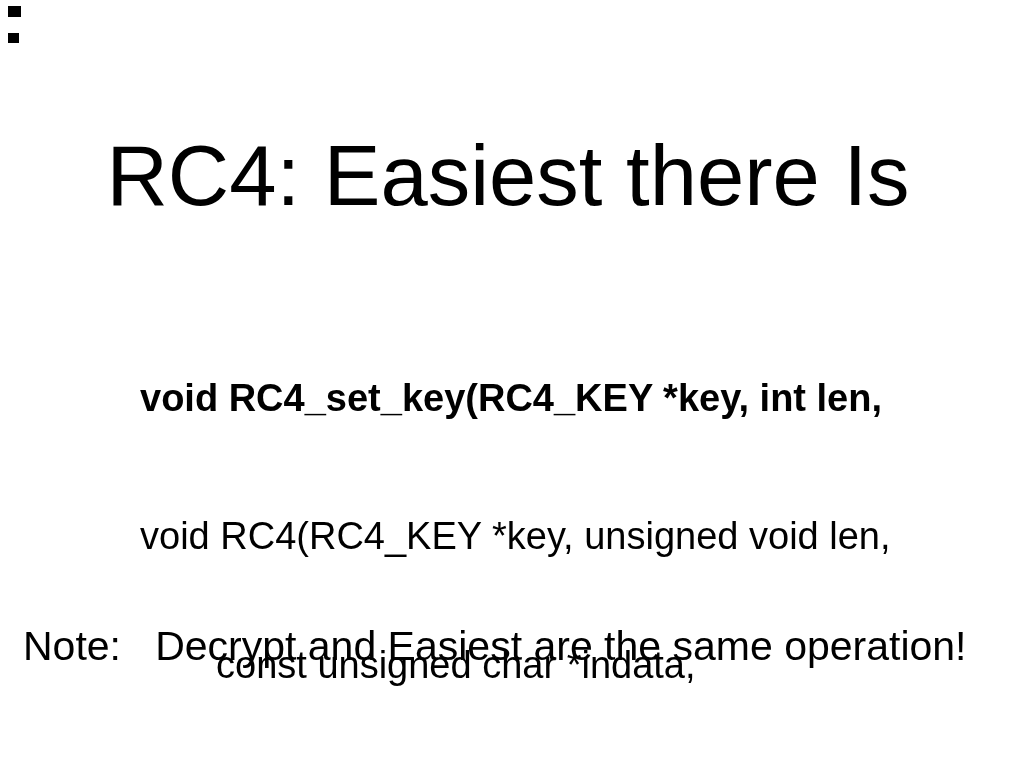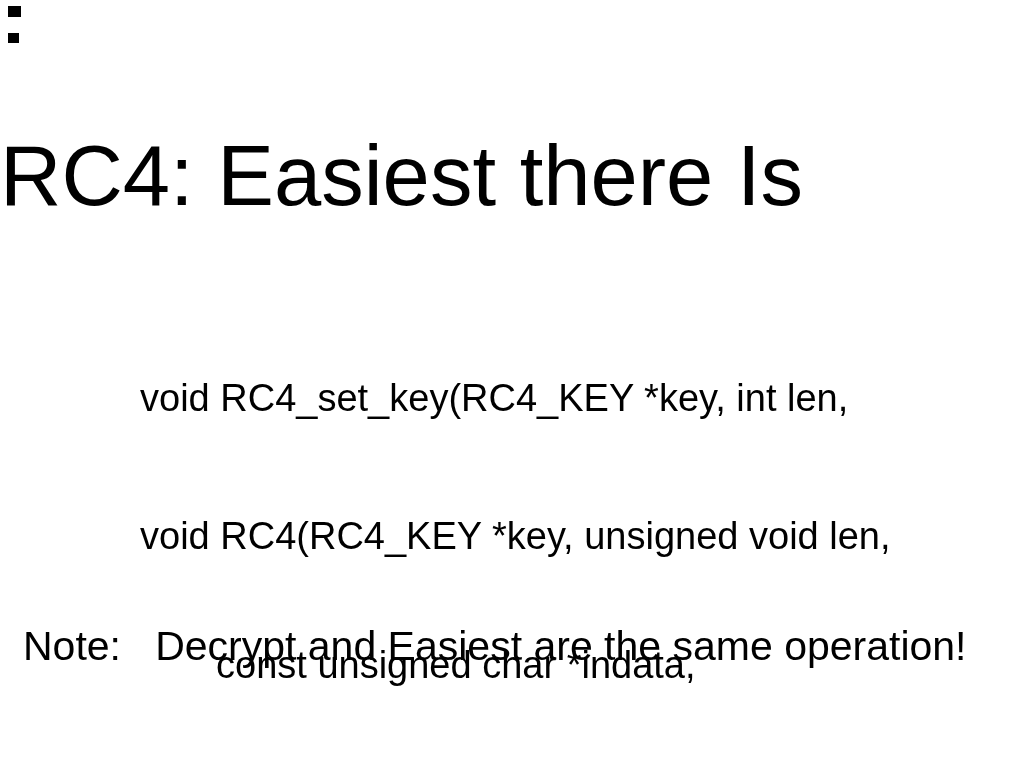--- a/index.html
+++ b/index.html
@@ -24,35 +24,35 @@
     position: absolute;
     background: #000000;
   }
   .artifact-mark.m1 { left: 8px; top: 6px; width: 13px; height: 11px; }
   .artifact-mark.m2 { left: 8px; top: 33px; width: 11px; height: 10px; }
   .slide-title {
     position: absolute;
     left: 0;
     right: 8px;
     top: 76px;
-    text-align: left;
+    text-align: center;
     font-size: 85px;
     line-height: 85px;
     font-weight: 400;
     white-space: pre;
     letter-spacing: 0;
   }
   .code-block {
     position: absolute;
     left: 140px;
     font-size: 38px;
     font-weight: 400;
     white-space: pre;
   }
-  .code-block-1 { top: 296px; line-height: 41px; }
+  .code-block-1 { top: 296px; line-height: 41px; font-weight: bold; }
   .code-block-2 { top: 429px; line-height: 43px; }
   .code-block-1 .cont-line { margin-left: 295px; }
   .code-block-2 .cont-line-a { margin-left: 76px; }
   .note-line {
     position: absolute;
     left: 23px;
     top: 624px;
     font-size: 41px;
     line-height: 45px;
     font-weight: 400;

